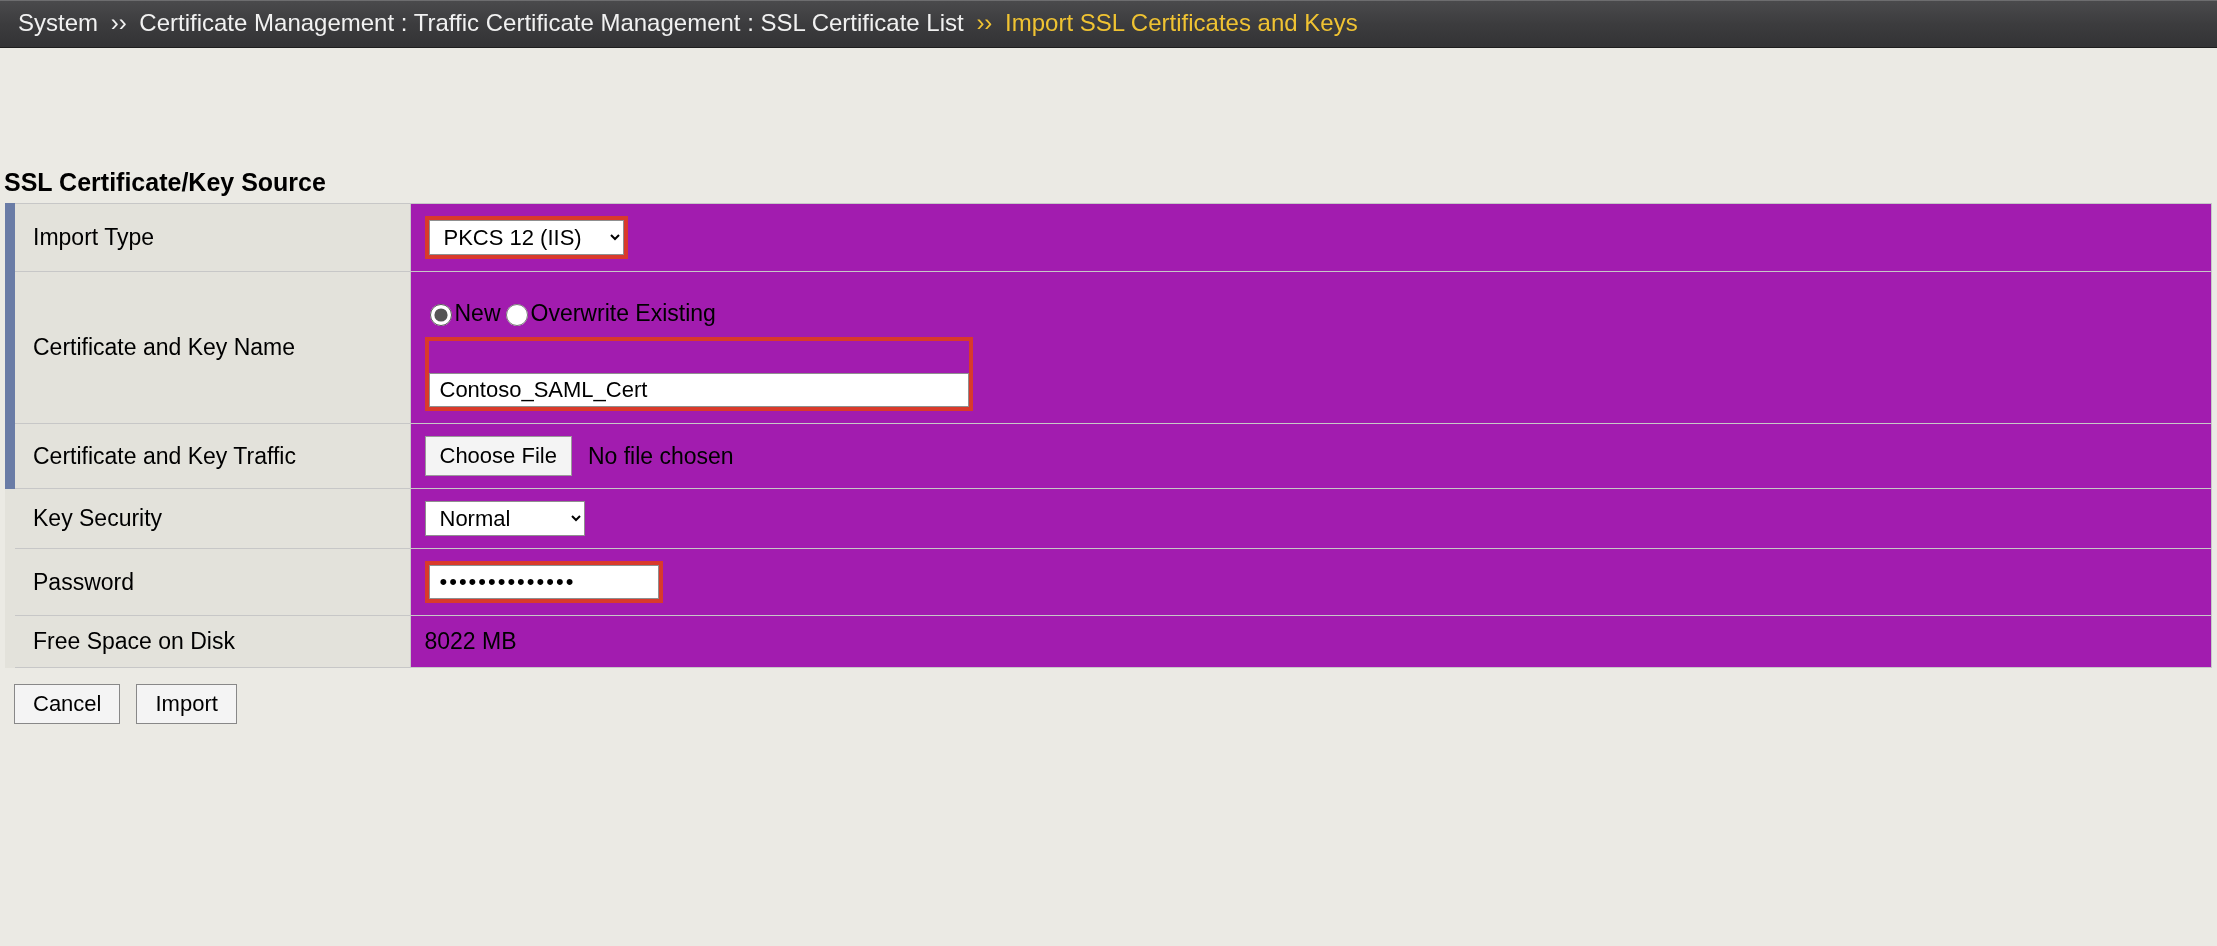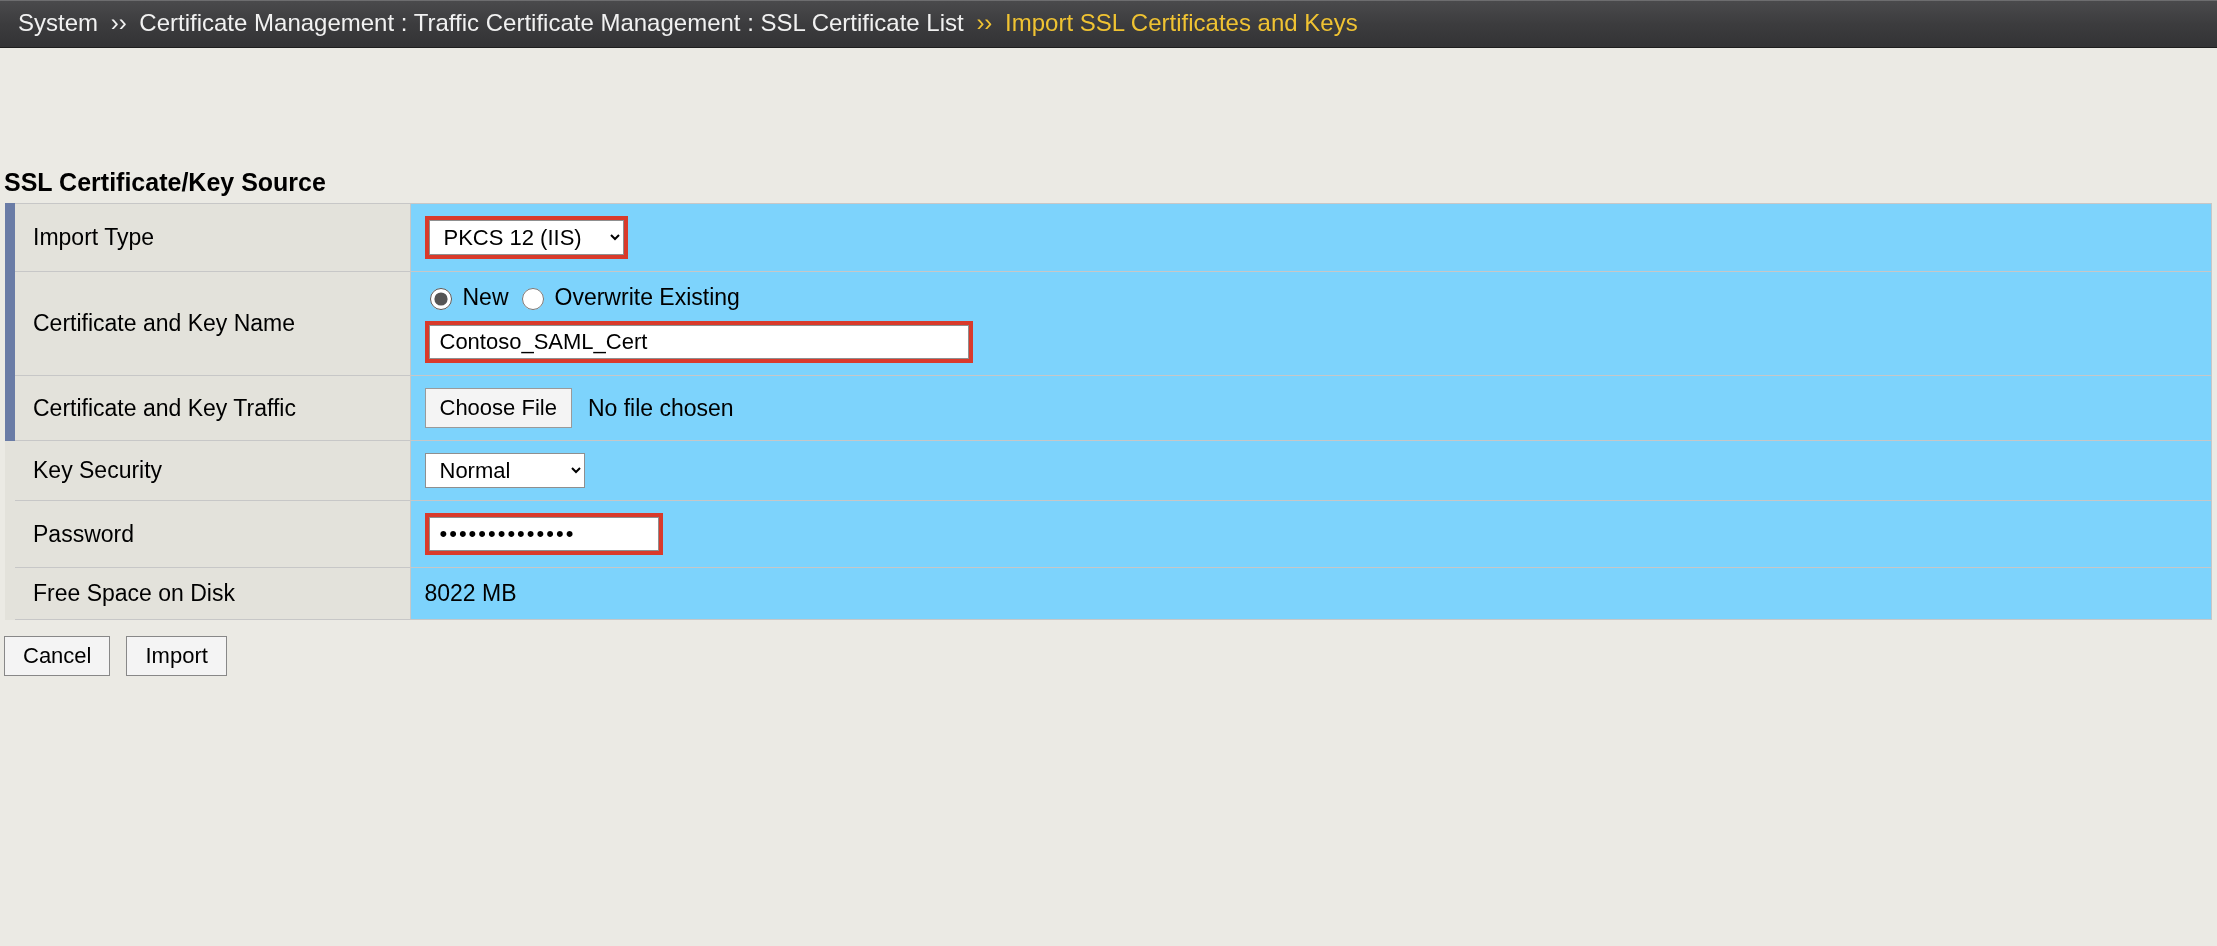--- a/index.html
+++ b/index.html
@@ -42,41 +42,41 @@
     font-size:23px;
   }
   table.form td.label {
     background:#e3e2db;
     width:400px;
     border-left:10px solid #6a7ca6;
     border-right:none;
     padding-left:18px;
   }
   table.form td.label.noaccent { border-left:10px solid #e3e2db; }
-  table.form td.value { background:#7dd3fc; }
+  table.form td.value { background:#a21caf; }
   .highlight-box { border:4px solid #d93a2b; display:inline-block; }
   select, input[type=text], input[type=password] {
     font-family:inherit; font-size:22px;
     border:1px solid #8f8f8f; background:#fff;
     padding:3px 6px 3px 10px;
   }
   select { padding-right:24px; }
-  input[type=text].wide { width:540px; }
+  input[type=text].wide { width:540px;margin-top:32px; }
   input[type=password] { width:230px; letter-spacing:2px; }
-  .radio-row { display:flex; align-items:center; gap:8px; margin-bottom:10px; }
+  .radio-row { display:flex; align-items:center; margin-bottom:10px;margin-top:16px; }
   .radio-row input[type=radio]{ width:22px; height:22px; accent-color:#555; }
   .file-row { display:flex; align-items:center; gap:16px; }
   button.file {
     font-family:inherit; font-size:22px;
     background:#f4f4f4;
     border:1px solid #9a9a9a;
     padding:6px 14px;
     cursor:pointer;
   }
-  .footer-buttons { padding:16px 4px; display:flex; gap:16px; }
+  .footer-buttons { padding:16px 14px; display:flex; gap:16px; }
   .footer-buttons button {
     font-family:inherit; font-size:22px;
     background:#f4f4f4;
     border:1px solid #888;
     padding:6px 18px;
     cursor:pointer;
   }
 </style>
 </head>
 <body>

